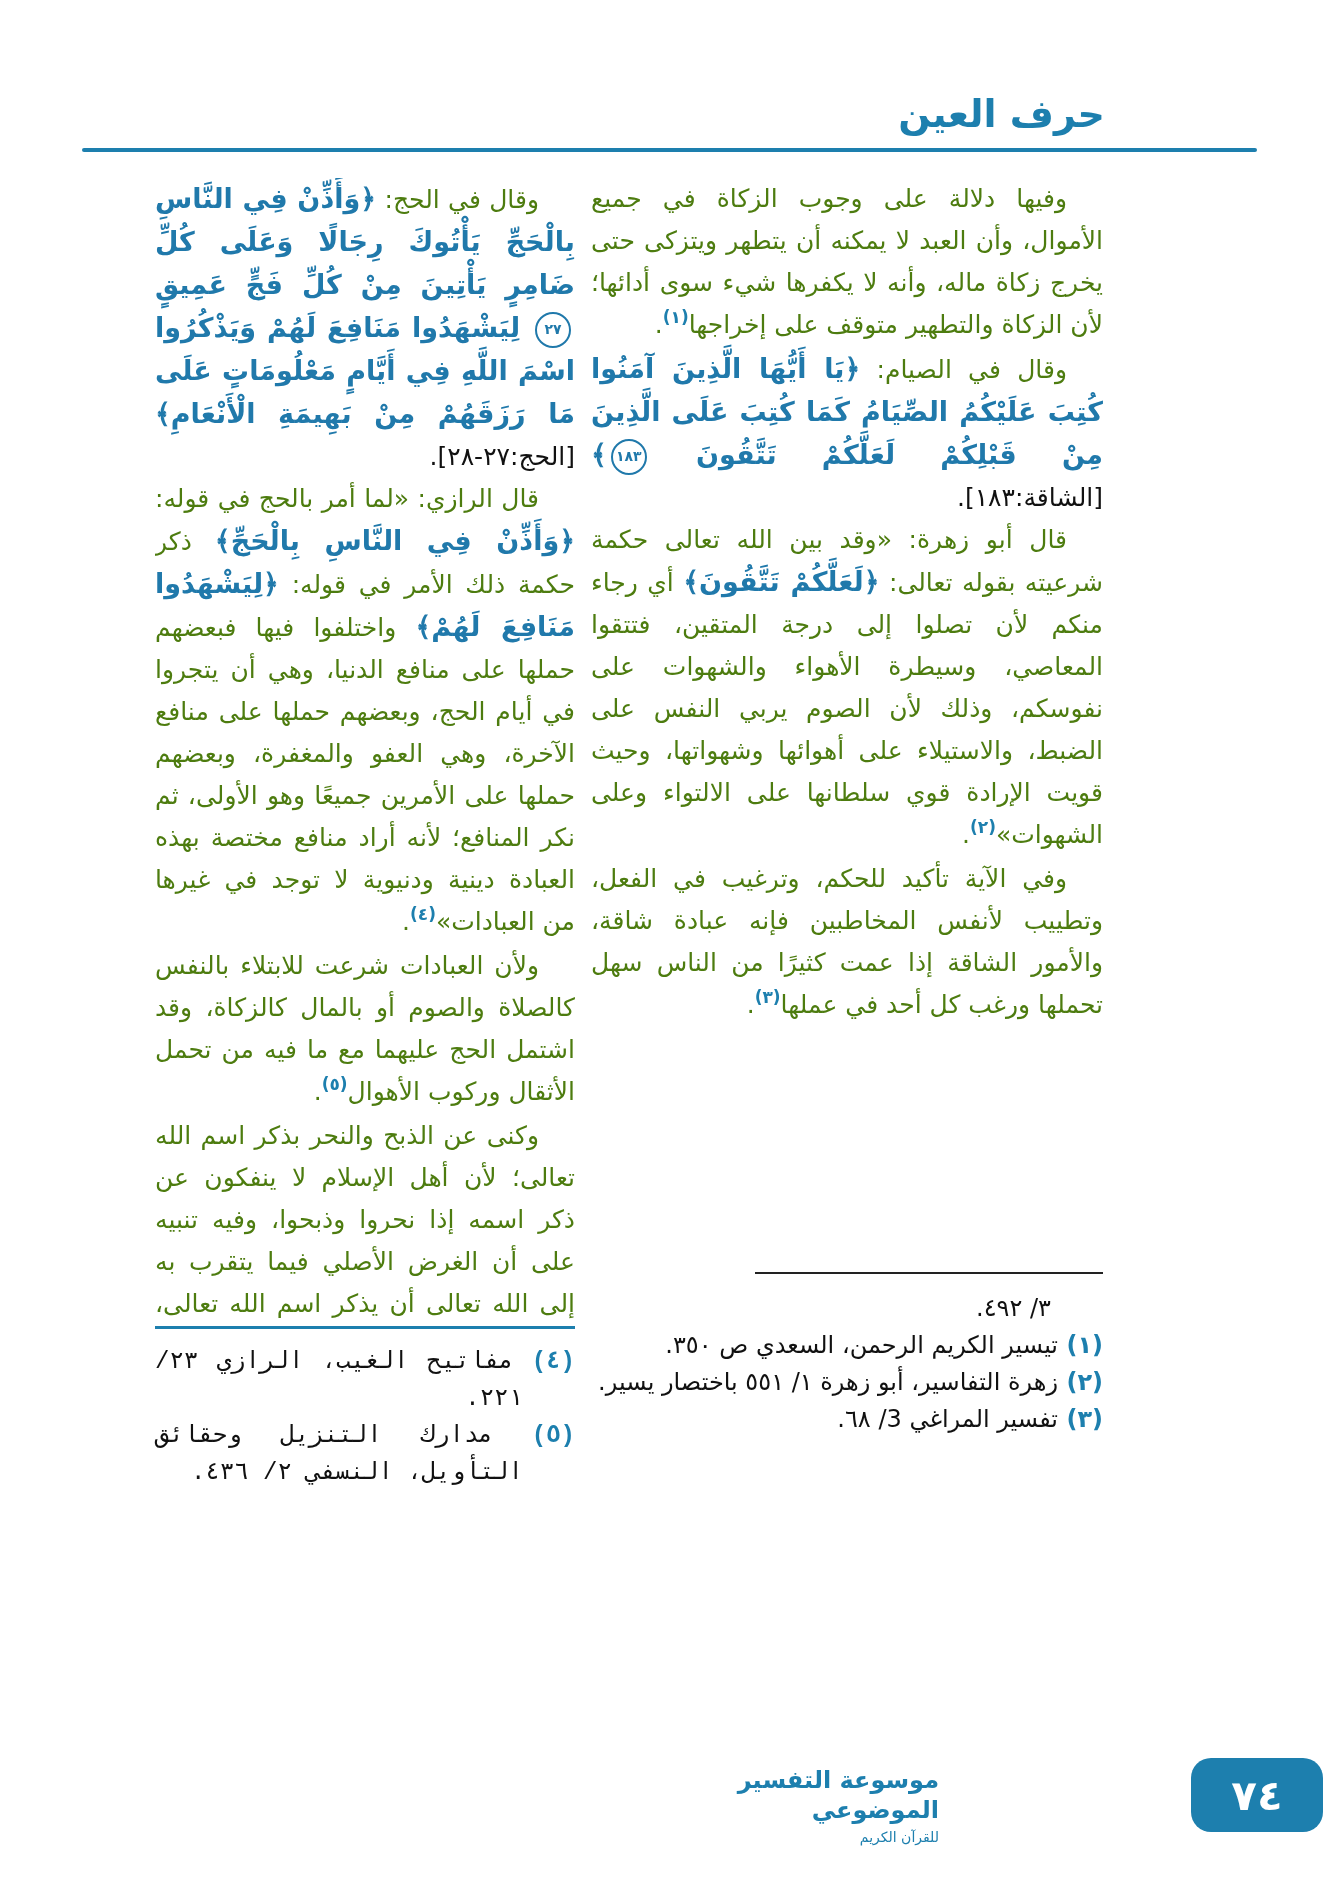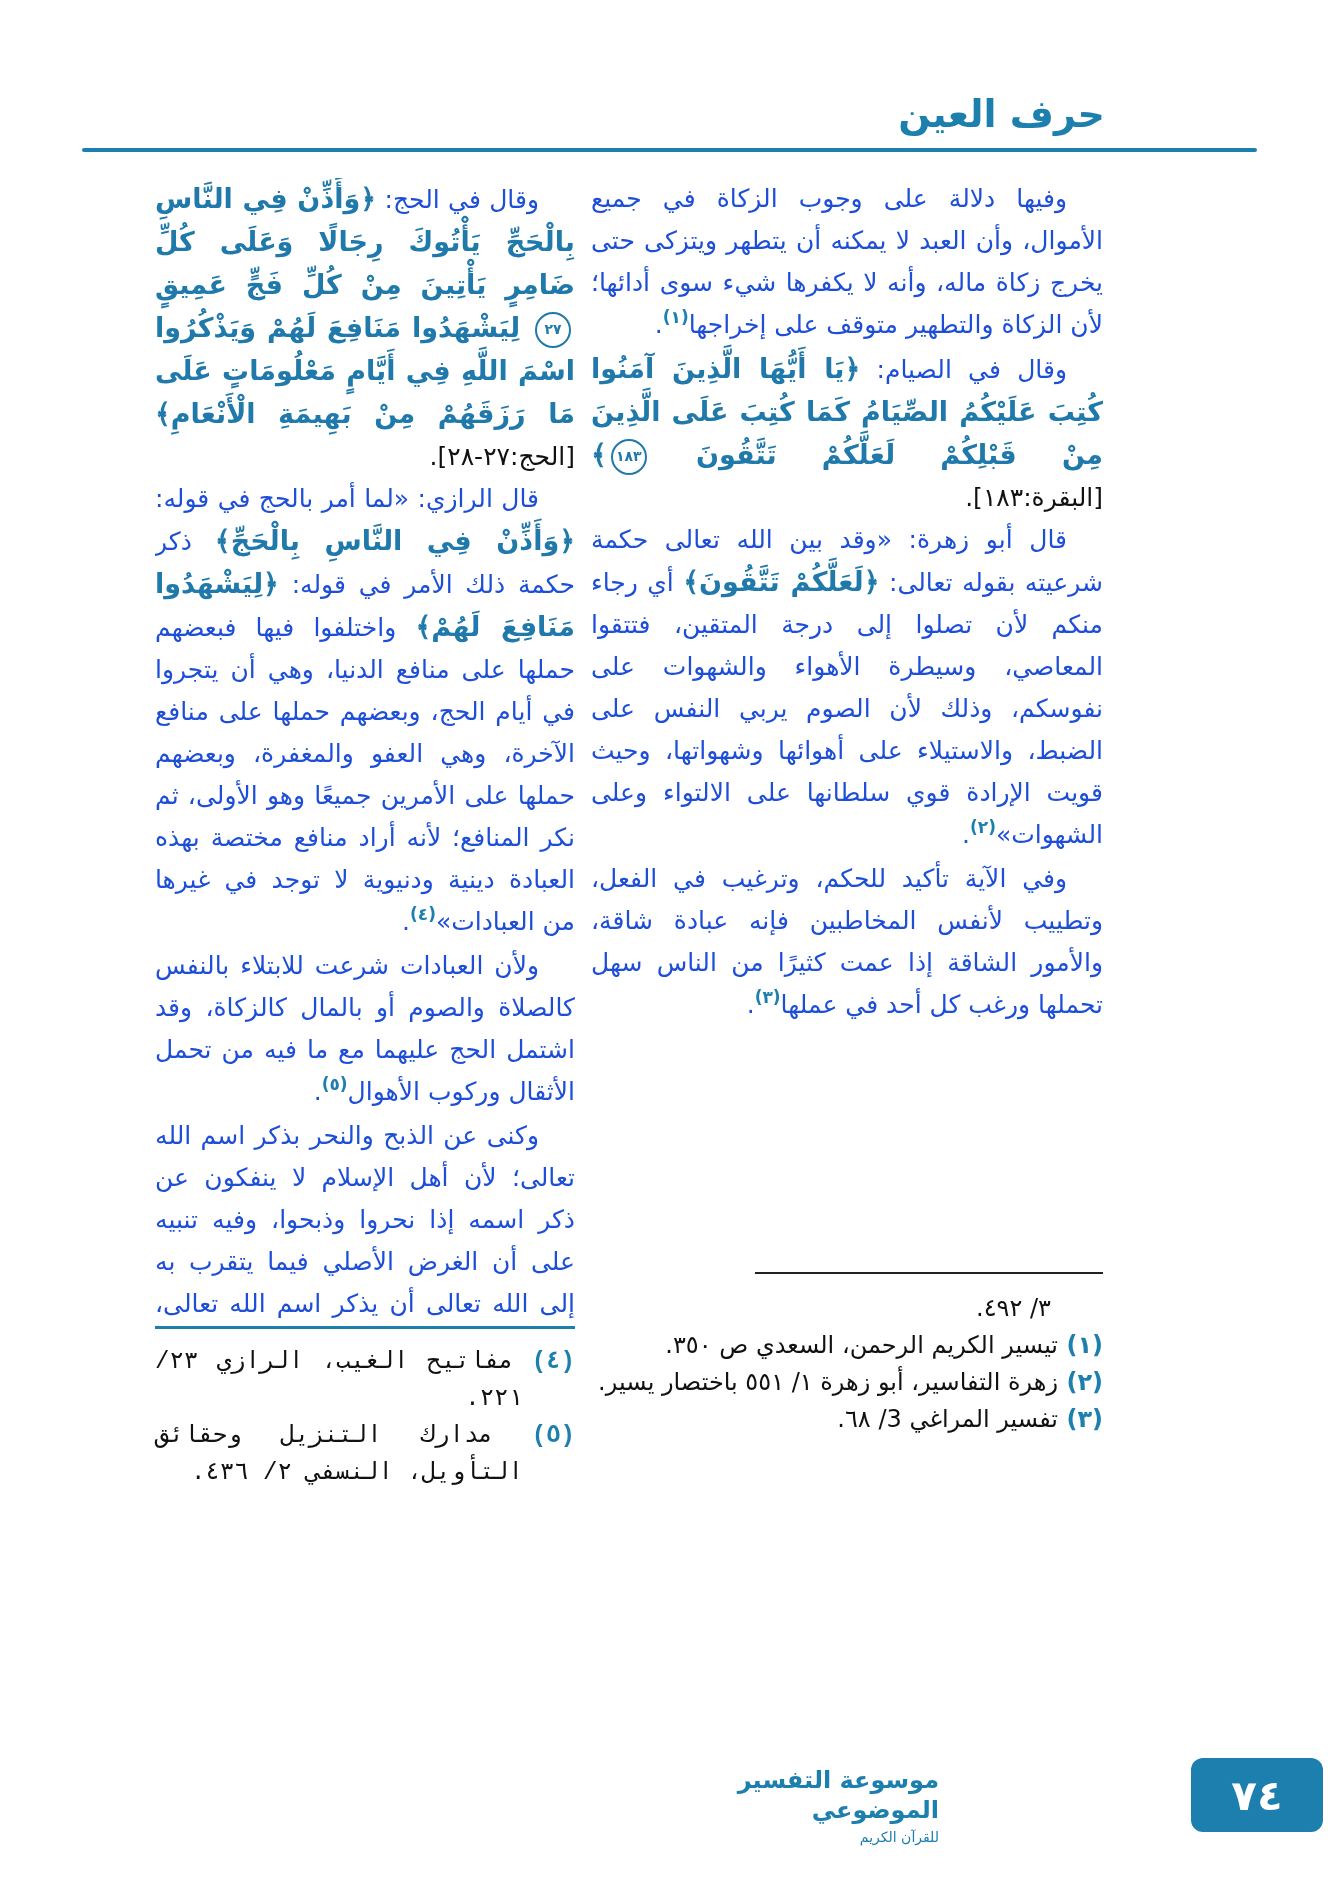--- a/index.html
+++ b/index.html
@@ -18,21 +18,21 @@
   .header-rule{
     position:absolute;top:148px;right:82px;left:82px;height:4px;
     background:var(--accent,#1d7fae);border-radius:2px;
   }
 
   
   .col-body{position:absolute;top:178px;text-align:justify;}
   .col-right-body{right:236px;width:512px;max-height:1092px;overflow:hidden;}
   .col-left-body{left:155px;width:420px;max-height:1146px;overflow:hidden;}
   .para{margin:0;font-size:25px;line-height:42px;text-indent:36px;}
-  .seg-n{color:#1d4ed8;}
+  .seg-n{color:#4d7c0f;}
   .seg-q{color:var(--quran,#2079ab);font-weight:bold;font-size:27px;}
   .seg-ref{color:#111;}
   .seg-fn{
     color:var(--accent,#1d7fae);font-size:17px;font-weight:bold;
     position:relative;top:-10px;
   }
   .ayah{
     display:inline-block;width:32px;height:32px;line-height:30px;
     border:2px solid var(--quran,#2079ab);border-radius:50%;
     color:var(--quran,#2079ab);font-size:14px;text-align:center;
@@ -51,36 +51,36 @@
 
   
   .logo{
     position:absolute;bottom:41px;right:400px;width:240px;
     color:var(--accent,#1d7fae);
   }
   .logo-line1{font-size:24px;font-weight:bold;line-height:30px;}
   .logo-line2{font-size:14px;line-height:24px;}
   .page-number{
     position:absolute;bottom:58px;right:16px;width:132px;height:74px;
-    background:var(--accent,#1d7fae);border-radius:12px;
+    background:var(--accent,#1d7fae);border-radius:20px;
     color:#fff;font-size:42px;font-weight:bold;
     display:flex;align-items:center;justify-content:center;
   }
 </style>
 </head>
 <body>
 
 <div class="page">
 
   <div class="chapter-title">حرف العين</div>
   <div class="header-rule"></div>
 
   <div class="col-body col-right-body" id="col-right-body">
       <p class="para"><span class="seg-n">وفيها دلالة على وجوب الزكاة في جميع الأموال، وأن العبد لا يمكنه أن يتطهر ويتزكى حتى يخرج زكاة ماله، وأنه لا يكفرها شيء سوى أدائها؛ لأن الزكاة والتطهير متوقف على إخراجها</span><span class="seg-fn">(١)</span><span class="seg-n">.</span></p>
-      <p class="para"><span class="seg-n">وقال في الصيام: </span><span class="seg-q">﴿يَا أَيُّهَا الَّذِينَ آمَنُوا كُتِبَ عَلَيْكُمُ الصِّيَامُ كَمَا كُتِبَ عَلَى الَّذِينَ مِنْ قَبْلِكُمْ لَعَلَّكُمْ تَتَّقُونَ </span><span class="ayah">١٨٣</span><span class="seg-q">﴾</span><span class="seg-ref"> [البقرة:١٨٣].</span></p>
+      <p class="para"><span class="seg-n">وقال في الصيام: </span><span class="seg-q">﴿يَا أَيُّهَا الَّذِينَ آمَنُوا كُتِبَ عَلَيْكُمُ الصِّيَامُ كَمَا كُتِبَ عَلَى الَّذِينَ مِنْ قَبْلِكُمْ لَعَلَّكُمْ تَتَّقُونَ </span><span class="ayah">١٨٣</span><span class="seg-q">﴾</span><span class="seg-ref"> [الشاقة:١٨٣].</span></p>
       <p class="para"><span class="seg-n">قال أبو زهرة: «وقد بين الله تعالى حكمة شرعيته بقوله تعالى: </span><span class="seg-q">﴿لَعَلَّكُمْ تَتَّقُونَ﴾</span><span class="seg-n"> أي رجاء منكم لأن تصلوا إلى درجة المتقين، فتتقوا المعاصي، وسيطرة الأهواء والشهوات على نفوسكم، وذلك لأن الصوم يربي النفس على الضبط، والاستيلاء على أهوائها وشهواتها، وحيث قويت الإرادة قوي سلطانها على الالتواء وعلى الشهوات»</span><span class="seg-fn">(٢)</span><span class="seg-n">.</span></p>
       <p class="para"><span class="seg-n">وفي الآية تأكيد للحكم، وترغيب في الفعل، وتطييب لأنفس المخاطبين فإنه عبادة شاقة، والأمور الشاقة إذا عمت كثيرًا من الناس سهل تحملها ورغب كل أحد في عملها</span><span class="seg-fn">(٣)</span><span class="seg-n">.</span></p>
     </div>
 
   <div class="col-body col-left-body" id="col-left-body">
       <p class="para"><span class="seg-n">وقال في الحج: </span><span class="seg-q">﴿وَأَذِّنْ فِي النَّاسِ بِالْحَجِّ يَأْتُوكَ رِجَالًا وَعَلَى كُلِّ ضَامِرٍ يَأْتِينَ مِنْ كُلِّ فَجٍّ عَمِيقٍ </span><span class="ayah">٢٧</span><span class="seg-q"> لِيَشْهَدُوا مَنَافِعَ لَهُمْ وَيَذْكُرُوا اسْمَ اللَّهِ فِي أَيَّامٍ مَعْلُومَاتٍ عَلَى مَا رَزَقَهُمْ مِنْ بَهِيمَةِ الْأَنْعَامِ﴾</span><span class="seg-ref"> [الحج:٢٧-٢٨].</span></p>
       <p class="para"><span class="seg-n">قال الرازي: «لما أمر بالحج في قوله: </span><span class="seg-q">﴿وَأَذِّنْ فِي النَّاسِ بِالْحَجِّ﴾</span><span class="seg-n"> ذكر حكمة ذلك الأمر في قوله: </span><span class="seg-q">﴿لِيَشْهَدُوا مَنَافِعَ لَهُمْ﴾</span><span class="seg-n"> واختلفوا فيها فبعضهم حملها على منافع الدنيا، وهي أن يتجروا في أيام الحج، وبعضهم حملها على منافع الآخرة، وهي العفو والمغفرة، وبعضهم حملها على الأمرين جميعًا وهو الأولى، ثم نكر المنافع؛ لأنه أراد منافع مختصة بهذه العبادة دينية ودنيوية لا توجد في غيرها من العبادات»</span><span class="seg-fn">(٤)</span><span class="seg-n">.</span></p>
       <p class="para"><span class="seg-n">ولأن العبادات شرعت للابتلاء بالنفس كالصلاة والصوم أو بالمال كالزكاة، وقد اشتمل الحج عليهما مع ما فيه من تحمل الأثقال وركوب الأهوال</span><span class="seg-fn">(٥)</span><span class="seg-n">.</span></p>
       <p class="para"><span class="seg-n">وكنى عن الذبح والنحر بذكر اسم الله تعالى؛ لأن أهل الإسلام لا ينفكون عن ذكر اسمه إذا نحروا وذبحوا، وفيه تنبيه على أن الغرض الأصلي فيما يتقرب به إلى الله تعالى أن يذكر اسم الله تعالى، وأن يخالف</span></p>
     </div>

